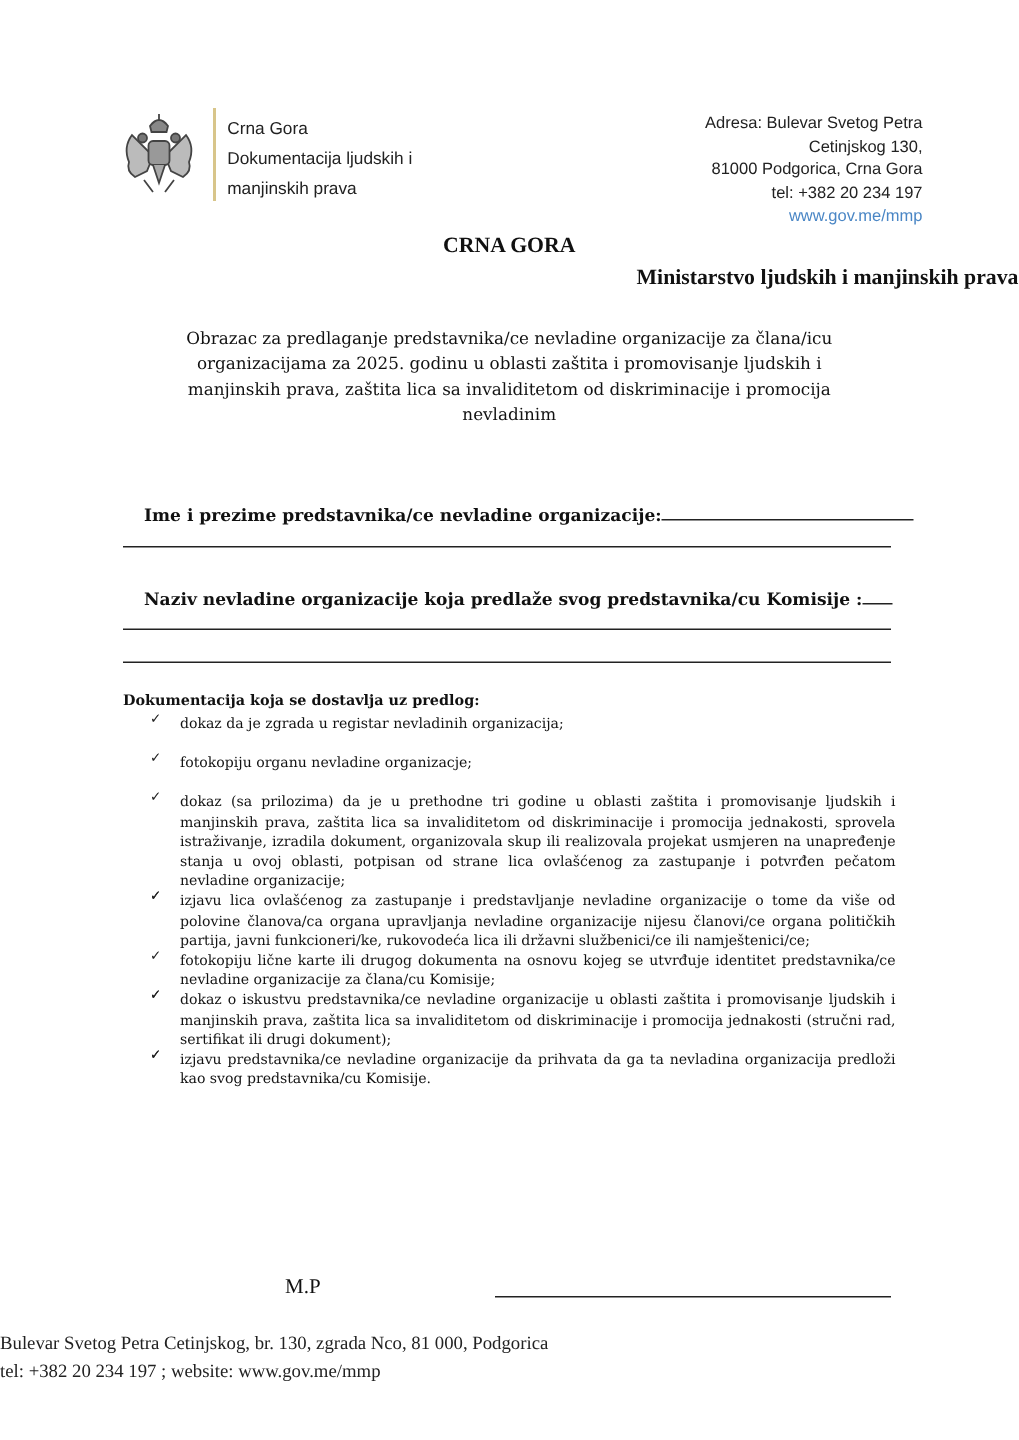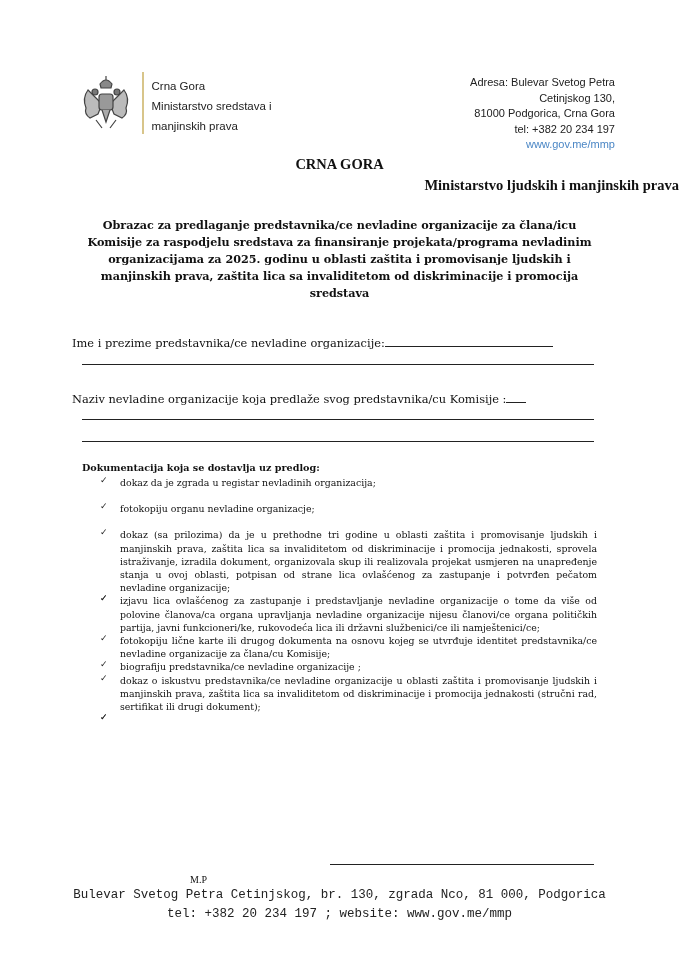--- a/index.html
+++ b/index.html
@@ -6,31 +6,31 @@
   body { width: 679px; height: 960px; position: relative; overflow: hidden; color: #111; }
   .page { position: absolute; inset: 0; }
   .header-left { position: absolute; left: 78px; top: 72px; display: flex; align-items: flex-start; }
   .coat { width: 56px; height: 58px; margin-top: 2px; }
   .vline { width: 1.5px; height: 62px; background: #d8c58a; margin-left: 8px; margin-right: 8px; }
   .ministry-lines { font-family: "Liberation Sans", sans-serif; font-size: 11.5px; line-height: 20px; color: #222; padding-top: 4px; }
   .header-right { position: absolute; right: 64px; top: 75px; text-align: right; font-family: "Liberation Sans", sans-serif; font-size: 11px; line-height: 15.5px; color: #222; }
   .header-right .web { color: #4a86c5; }
   .title1 { position: absolute; left: 0; right: 0; top: 156px; text-align: center; font-family: "Liberation Serif", serif; font-weight: bold; font-size: 14.5px; }
   .title2 { position: absolute; left: 0; right: 0; top: 177px; text-align: right; font-family: "Liberation Serif", serif; font-weight: bold; font-size: 14.5px; }
-  .form-title { position: absolute; left: 80px; right: 80px; top: 217px; text-align: center; font-family: "DejaVu Serif", serif; font-weight: bold; font-size: 11.2px; line-height: 17px; }
-  .field-label { position: absolute; left: 72px; font-family: "DejaVu Serif", serif; font-weight: normal; font-size: 11.4px; }
+  .form-title { position: absolute; left: 80px; right: 80px; top: 217px; text-align: center; font-family: "DejaVu Serif", serif; font-weight: normal; font-size: 11.2px; line-height: 17px; }
+  .field-label { position: absolute; left: 96px; font-family: "DejaVu Serif", serif; font-weight: bold; font-size: 11.4px; }
   .uline-inline { display: inline-block; border-bottom: 1px solid #222; vertical-align: baseline; height: 1px; }
   .hr { position: absolute; left: 82px; width: 512px; border-top: 1px solid #222; }
   .doc-head { position: absolute; left: 82px; top: 462px; font-family: "DejaVu Serif", serif; font-weight: bold; font-size: 9.6px; }
   .list { position: absolute; left: 100px; right: 82px; top: 476px; font-family: "DejaVu Serif", serif; font-size: 9.4px; line-height: 13.2px; }
   .item { position: relative; padding-left: 20px; text-align: justify; }
   .check { position: absolute; left: 0; top: -2px; font-family: "DejaVu Sans", sans-serif; font-size: 9px; color: #222; }
-  .mp { position: absolute; left: 190px; top: 851px; font-family: "Liberation Serif", serif; font-size: 10px; margin-top: 23px; }
+  .mp { position: absolute; left: 190px; top: 851px; font-family: "Liberation Serif", serif; font-size: 14px; }
   .sig-line { position: absolute; left: 330px; width: 264px; top: 864px; border-top: 1px solid #222; }
-  .footer { position: absolute; left: 0; right: 0; top: 886px; text-align: center; font-family: Liberation Mono, monospace; font-size: 12.5px; line-height: 19px; color: #222; }
+  .footer { position: absolute; left: 0; right: 0; top: 886px; font-family: Liberation Serif, serif; font-size: 12.5px; line-height: 19px; color: #222; }
 </style>
 </head>
 <body>
 
 <div class="page">
 
   <div class="header-left">
     <svg class="coat" viewBox="0 0 56 58">
       <g fill="none" stroke="#444" stroke-width="1.2">
         <path d="M22 10 Q28 2 34 10 L33 14 L23 14 Z" fill="#888"></path>
@@ -40,42 +40,41 @@
         <rect x="21" y="20" width="14" height="16" rx="3" fill="#999"></rect>
         <path d="M24 36 L28 48 L32 36" fill="#aaa"></path>
         <path d="M18 46 L24 54 M38 46 L32 54"></path>
         <circle cx="17" cy="18" r="3" fill="#777"></circle>
         <circle cx="39" cy="18" r="3" fill="#777"></circle>
       </g>
     </svg>
     <div class="vline"></div>
     <div class="ministry-lines">
       <div>Crna Gora</div>
-      <div>Ministarstvo sredstava i</div>
+      <div>Dokumentacija ljudskih i</div>
       <div>manjinskih prava</div>
     </div>
   </div>
 
   <div class="header-right">
     <div>Adresa: Bulevar Svetog Petra</div>
     <div>Cetinjskog 130,</div>
     <div>81000 Podgorica, Crna Gora</div>
     <div>tel: +382 20 234 197</div>
     <div class="web">www.gov.me/mmp</div>
   </div>
 
   <div class="title1">CRNA GORA</div>
   <div class="title2">Ministarstvo  ljudskih  i manjinskih prava</div>
 
   <div class="form-title">
     <div>Obrazac za predlaganje predstavnika/ce nevladine organizacije za člana/icu</div>
-    <div>Komisije za raspodjelu sredstava za finansiranje projekata/programa nevladinim</div>
     <div>organizacijama za 2025. godinu u oblasti zaštita i promovisanje ljudskih i</div>
     <div>manjinskih prava, zaštita lica sa invaliditetom od diskriminacije i promocija</div>
-    <div>sredstava</div>
+    <div>nevladinim</div>
   </div>
 
   <div class="field-label" style="top:336px;">
     <span>Ime i prezime predstavnika/ce nevladine organizacije:</span><span class="uline-inline" style="width:168px;"></span>
   </div>
   <div class="hr" style="top:364px;"></div>
 
   <div class="field-label" style="top:392px;">
     <span>Naziv nevladine organizacije koja predlaže svog predstavnika/cu Komisije :</span><span class="uline-inline" style="width:20px;"></span>
   </div>
@@ -103,31 +102,31 @@
     <div class="item">
       <span class="check">✓</span>
       <span>izjavu lica ovlašćenog za zastupanje i predstavljanje nevladine organizacije o tome da više od polovine članova/ca organa upravljanja nevladine organizacije nijesu članovi/ce organa političkih partija, javni funkcioneri/ke, rukovodeća lica ili državni službenici/ce ili namještenici/ce;</span>
     </div>
     <div class="item">
       <span class="check">✓</span>
       <span>fotokopiju lične karte ili drugog dokumenta na osnovu kojeg se utvrđuje identitet predstavnika/ce nevladine organizacije  za člana/cu Komisije;</span>
     </div>
     <div class="item">
       <span class="check">✓</span>
-      <span>biografiju predstavnika/ce nevladine organizacije ;</span>
     </div>
     <div class="item">
       <span class="check">✓</span>
       <span>dokaz o iskustvu predstavnika/ce nevladine organizacije u oblasti zaštita i promovisanje ljudskih i manjinskih prava, zaštita lica sa invaliditetom od diskriminacije i promocija jednakosti (stručni rad, sertifikat ili drugi dokument);</span>
     </div>
     <div class="item">
       <span class="check">✓</span>
     </div>
     <div class="item">
       <span class="check">✓</span>
+      <span>izjavu predstavnika/ce nevladine organizacije  da prihvata  da ga ta  nevladina organizacija predloži  kao svog predstavnika/cu  Komisije.</span>
     </div>
   </div>
 
   <div class="mp">M.P</div>
   <div class="sig-line"></div>
 
   <div class="footer">
     <div>Bulevar Svetog Petra Cetinjskog, br. 130, zgrada Nco, 81 000, Podgorica</div>
     <div>tel: +382 20 234 197 ; website: www.gov.me/mmp</div>
   </div>

